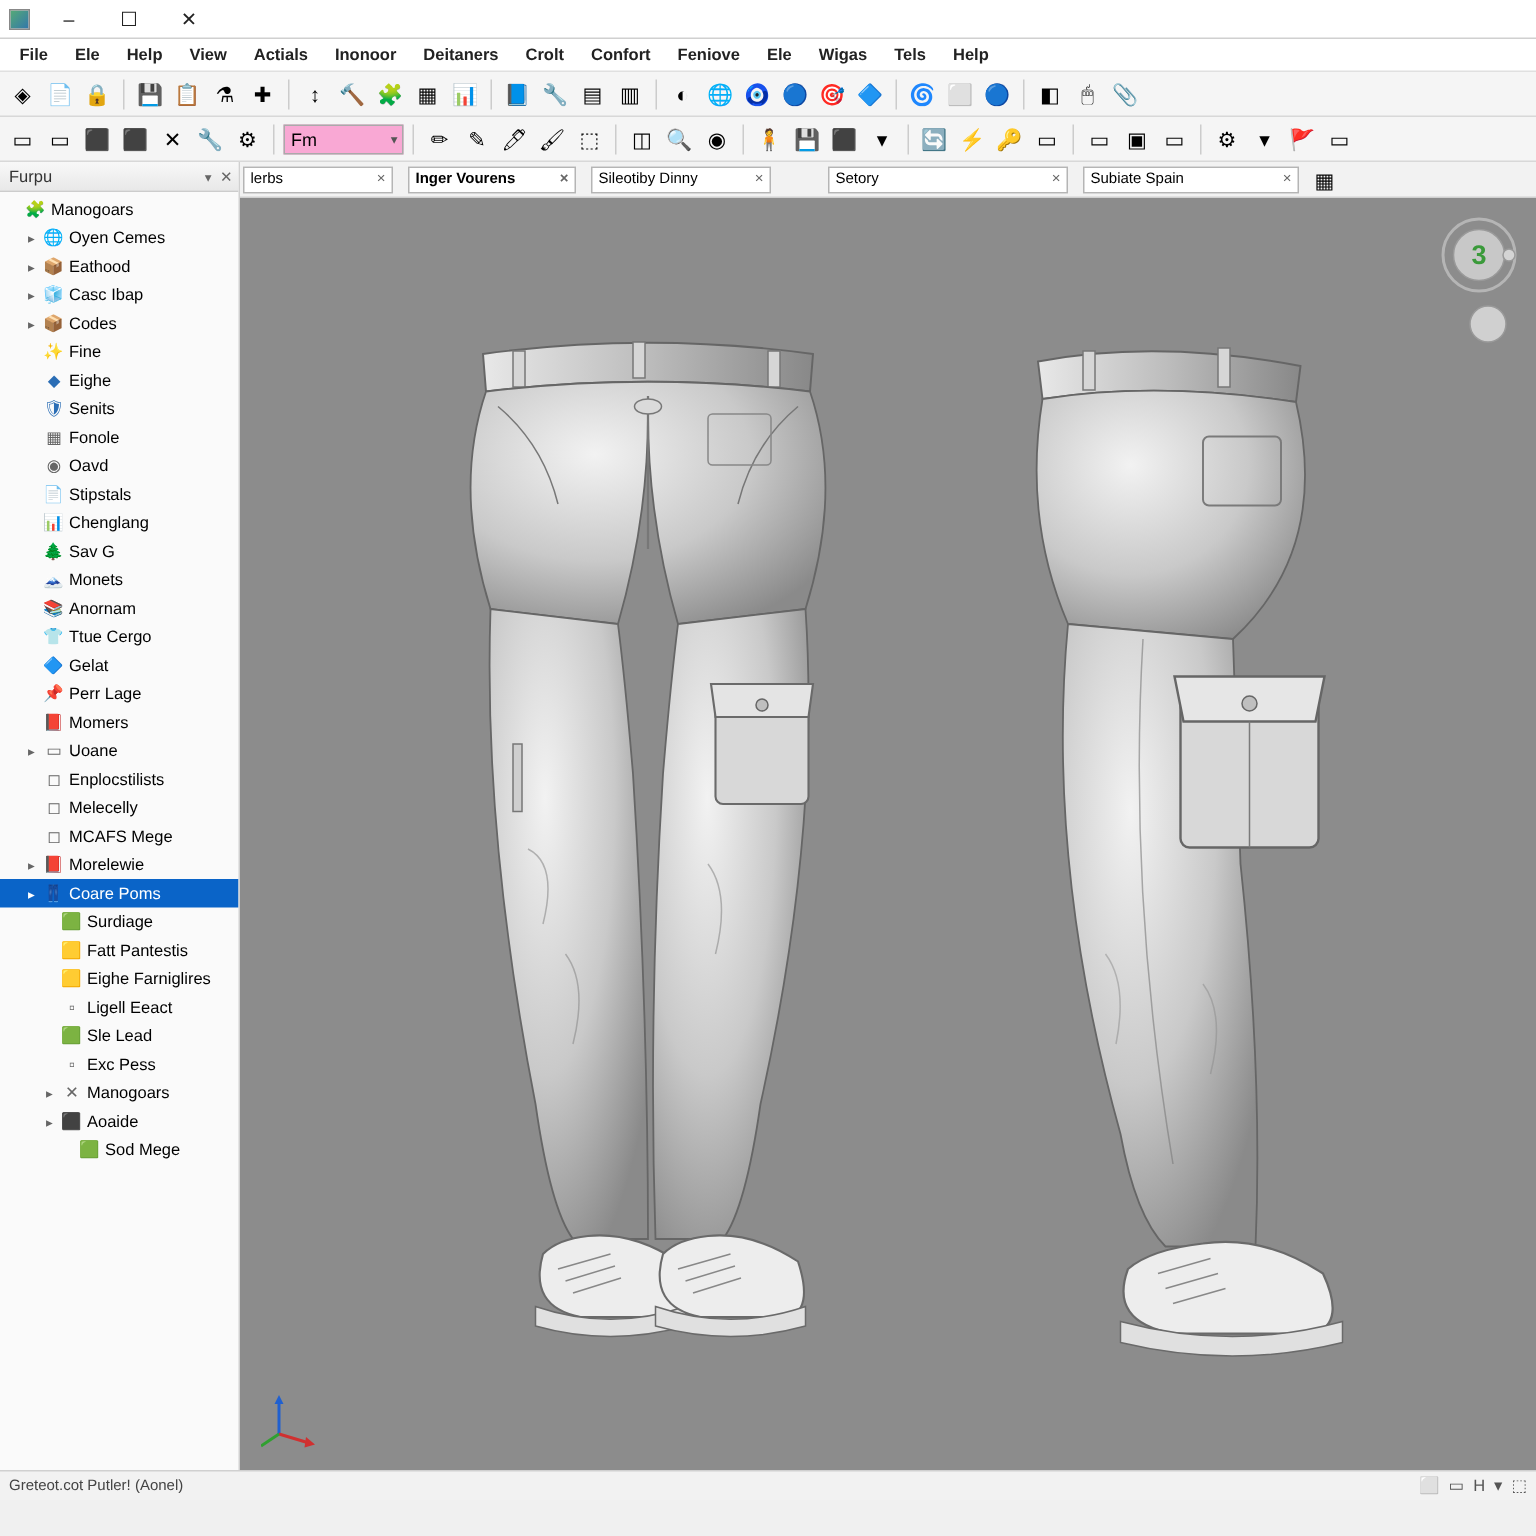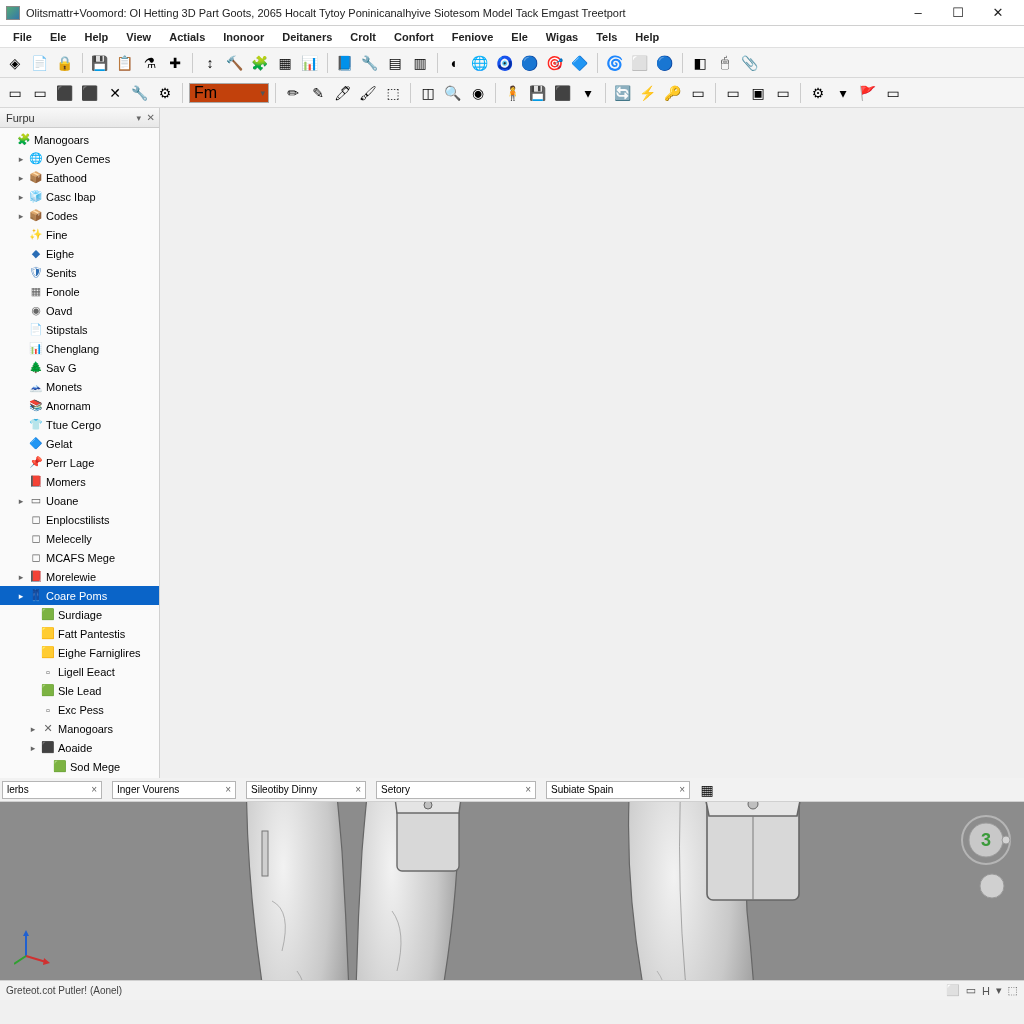--- a/index.html
+++ b/index.html
@@ -14,31 +14,31 @@
 
 
 .menubar { height: 22px; background: #fff; display: flex; align-items: center; padding: 0 4px; font-size: 11px; color: #222; border-bottom: 1px solid #e0e0e0; }
 .menubar .menuitem { padding: 3px 9px; cursor: default; font-weight: bold; }
 
 
 .toolbar { height: 30px; background: #f5f5f5; display: flex; align-items: center; padding: 0 4px; gap: 3px; border-bottom: 1px solid #d8d8d8; }
 .toolbar2 { height: 30px; background: #f5f5f5; display: flex; align-items: center; padding: 0 4px; gap: 3px; border-bottom: 1px solid #d8d8d8; }
 .tbtn { width: 22px; height: 22px; display: flex; align-items: center; justify-content: center; border: 1px solid transparent; border-radius: 2px; font-size: 14px; cursor: default; }
 .tsep { width: 1px; height: 20px; background: #ccc; margin: 0 3px; }
-.tcombo { height: 20px; font-size: 16px; border: 1px solid #aaa; background: #c2410c; padding: 0 16px 0 4px; min-width: 70px; position: relative; display: flex; align-items: center; }
+.tcombo { height: 20px; font-size: 12px; border: 1px solid #aaa; background: #f9a8d4; padding: 0 16px 0 4px; min-width: 70px; position: relative; display: flex; align-items: center; }
 .tcombo::after { content: "▾"; position: absolute; right: 3px; font-size: 9px; color: #555; }
 
 
 .tabstrip { height: 24px; background: #f2f2f2; display: flex; align-items: center; padding: 0 2px; gap: 2px; border-bottom: 1px solid #d0d0d0; }
 .tabfield { height: 18px; background: #fff; border: 1px solid #b5b5b5; font-size: 10px; padding: 0 4px; display: flex; align-items: center; position: relative; }
 .tabfield .closebtn { margin-left: auto; color: #666; font-size: 10px; padding-left: 6px; }
 .tabsep { width: 6px; }
 
 
-.main { display: flex; height: calc(1024px - 26px - 22px - 30px - 30px - 24px - 20px); flex-direction: column; }
+.main { display: flex; height: calc(1024px - 26px - 22px - 30px - 30px - 24px - 20px); }
 
 
 .sidebar { width: 160px; background: #fafafa; border-right: 1px solid #d0d0d0; display: flex; flex-direction: column; font-size: 11px; overflow: hidden; }
 .sidehead { height: 20px; background: linear-gradient(#f8f8f8,#e8e8e8); border-bottom: 1px solid #ccc; display: flex; align-items: center; padding: 0 6px; font-size: 11px; color: #333; position: relative; }
 .sidehead .closex { position: absolute; right: 4px; font-size: 10px; color: #666; }
 .sidehead .pin { position: absolute; right: 18px; font-size: 9px; color: #666; }
 .tree { flex: 1; overflow: auto; padding: 2px 0; }
 .treenode { display: flex; align-items: center; height: 19px; padding: 0 4px; gap: 3px; white-space: nowrap; cursor: default; }
 .treenode.selected { background: #0a64c8; color: #fff; }
 .treenode .arrow { width: 10px; font-size: 9px; color: #666; text-align: center; }
@@ -64,21 +64,20 @@
 
 .ic-blue { color:#2a6db5; } .ic-orange{color:#d87a1a;} .ic-green{color:#3a9a3a;}
 .ic-red{color:#c23;} .ic-gray{color:#666;} .ic-purple{color:#7a4fb5;}
 .ic-gold{color:#c9a227;} .ic-teal{color:#2a9a9a;} .ic-brown{color:#8a5a2a;}
 </style>
 </head>
 <body>
 
 <div class="titlebar">
   <div class="appicon"></div>
-  <div class="title">Olitsmattr+Voomord: Ol Hetting 3D Part Goots, 2065 Hocalt Tytoy Poninicanalhyive Siotesom Model Tack Emgast Treetport</div>
   <div class="winbtns">
     <div class="winbtn">‒</div>
     <div class="winbtn">☐</div>
     <div class="winbtn">✕</div>
   </div>
 </div>
 
 <div class="menubar" id="menubar">
     <div class="menuitem">File</div>
     <div class="menuitem">Ele</div>
@@ -357,31 +356,31 @@
   </div>
 
   <div style="flex:1; display:flex; flex-direction:column;">
 
     <div class="tabstrip" id="tabstrip">
         <div class="tabfield" style="width: 100px;">
           <span>lerbs</span>
           <span class="closebtn">×</span>
         </div>
         <div class="tabsep"></div>
-        <div class="tabfield" style="width: 124px;">
+        <div class="tabfield" style="width: 112px; font-weight: bold;">
           <span>Inger Vourens</span>
           <span class="closebtn">×</span>
         </div>
         <div class="tabsep"></div>
         <div class="tabfield" style="width: 120px;">
           <span>Sileotiby Dinny</span>
           <span class="closebtn">×</span>
         </div>
         <div class="tabsep"></div>
-        <div class="tabfield" style="width: 160px;">
+        <div class="tabfield" style="width: 160px; margin-left: 28px;">
           <span>Setory</span>
           <span class="closebtn">×</span>
         </div>
         <div class="tabsep"></div>
         <div class="tabfield" style="width: 144px;">
           <span>Subiate Spain</span>
           <span class="closebtn">×</span>
         </div>
         <div class="tbtn" style="margin-left: 4px;">▦</div>
       </div>

